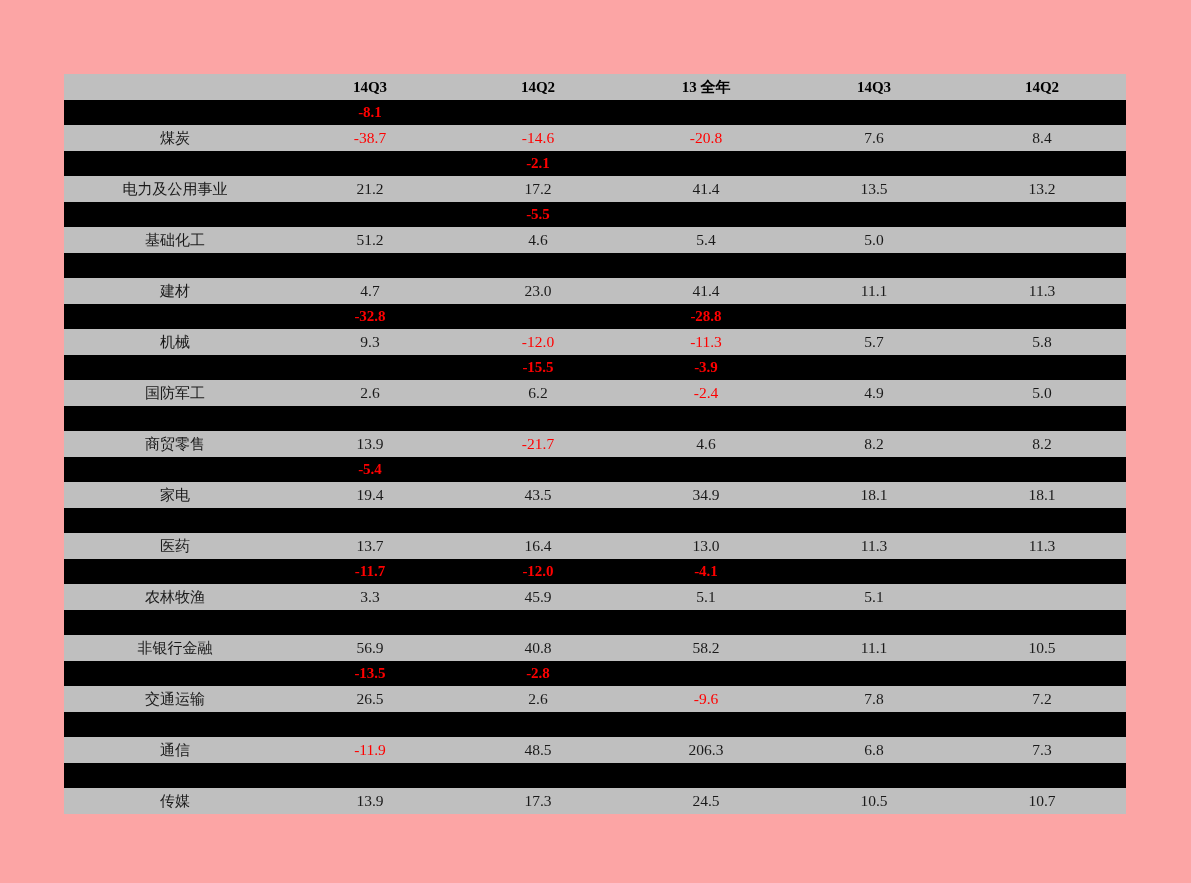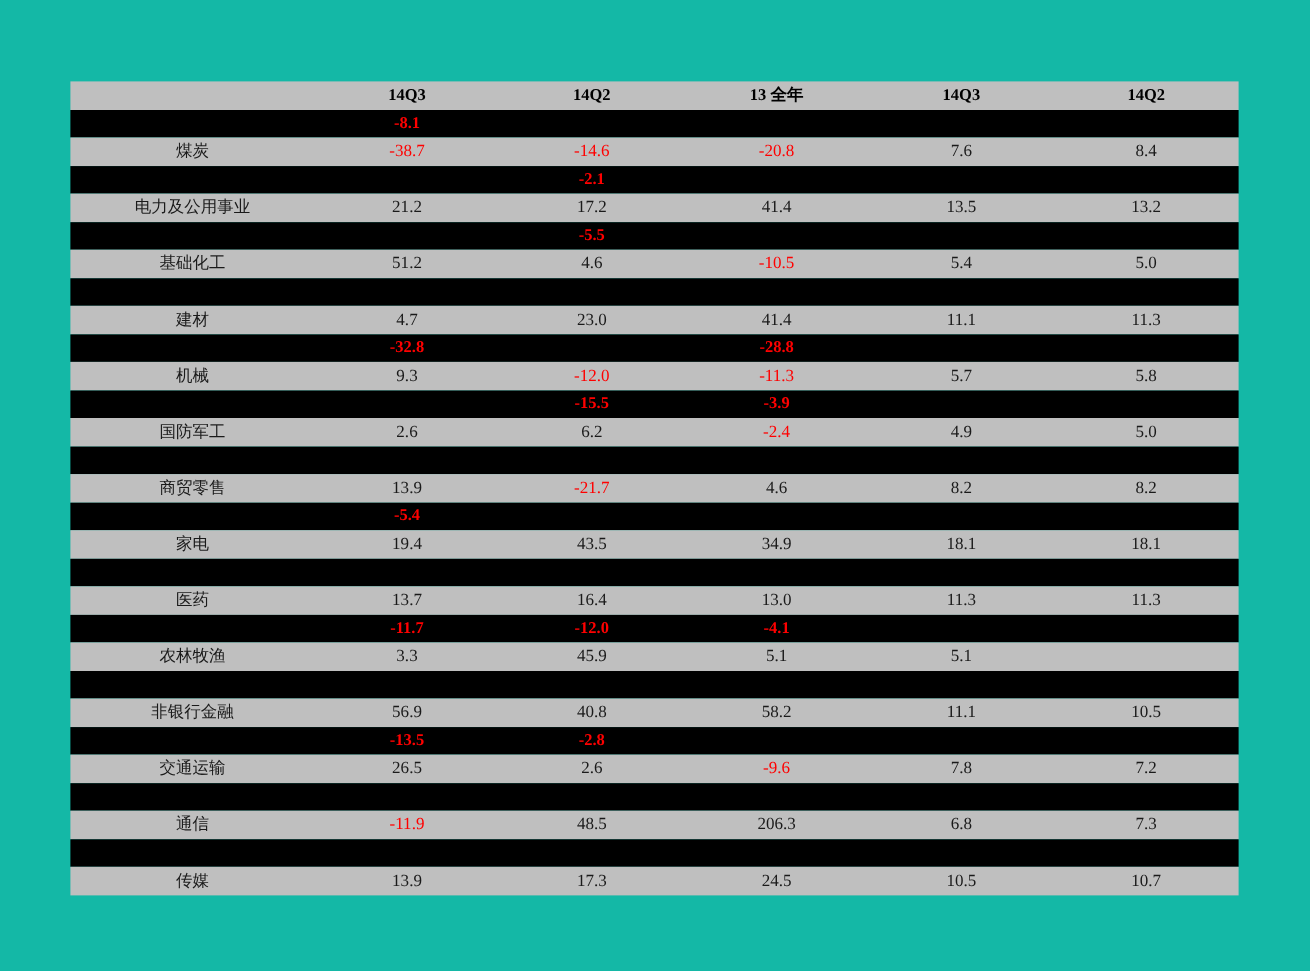--- a/index.html
+++ b/index.html
@@ -3,21 +3,21 @@
 <meta charset="utf-8">
 <title>Industry Table</title>
 <style>
   html,body{margin:0;padding:0;}
   body{
     width:1191px;height:883px;
     background:#000000;
     font-family:"Liberation Serif","DejaVu Serif",serif;
     overflow:hidden;
   }
-  #page{position:relative;width:1191px;height:883px;background:#14b8a6;}
+  #page{position:relative;width:1191px;height:883px;background:#fca5a5;}
 
   .table-wrap{
     position:absolute;
     left:64px; top:74px;
     width:1062px;
   }
 
   .trow{
     display:flex;
     width:1062px;
@@ -103,21 +103,20 @@
           <div class="cell c-num"></div>
           <div class="cell c-num">-5.5</div>
           <div class="cell c-num"></div>
           <div class="cell c-num"></div>
           <div class="cell c-num"></div>
         </div>
         <div class="trow gray">
           <div class="cell c-label">基础化工</div>
           <div class="cell c-num">51.2</div>
           <div class="cell c-num">4.6</div>
-          <div class="cell c-num neg">-10.5</div>
           <div class="cell c-num">5.4</div>
           <div class="cell c-num">5.0</div>
         </div>
         <div class="trow gap">
           <div class="cell c-label"></div>
           <div class="cell c-num"></div>
           <div class="cell c-num"></div>
           <div class="cell c-num"></div>
           <div class="cell c-num"></div>
           <div class="cell c-num"></div>

